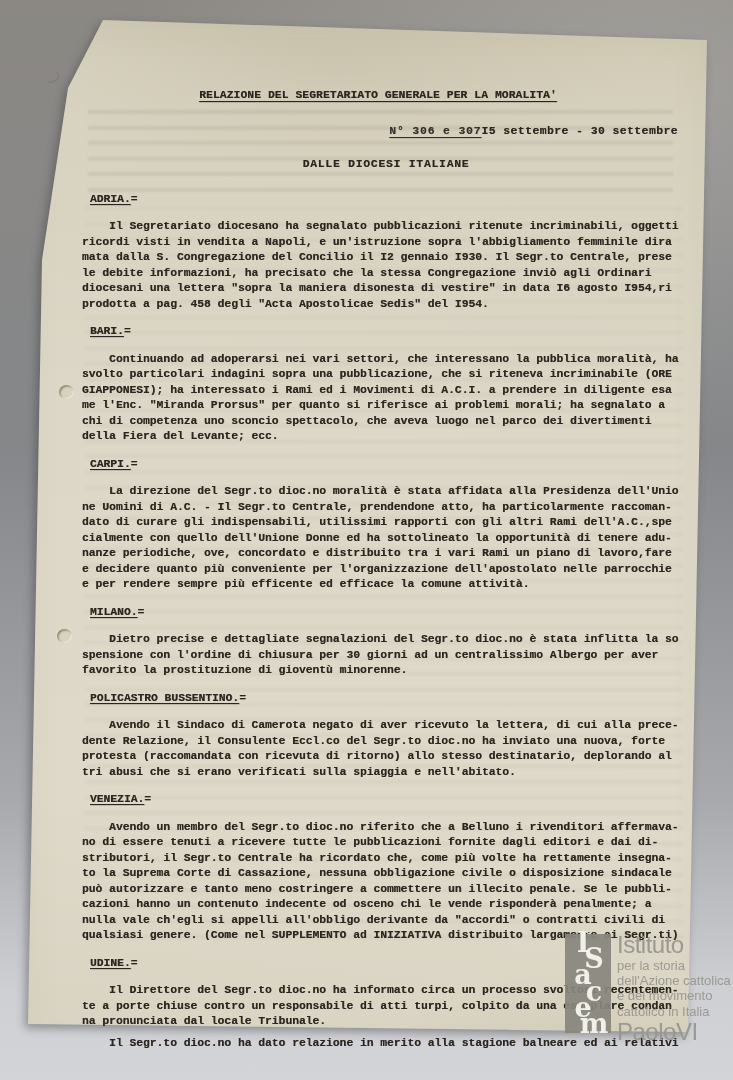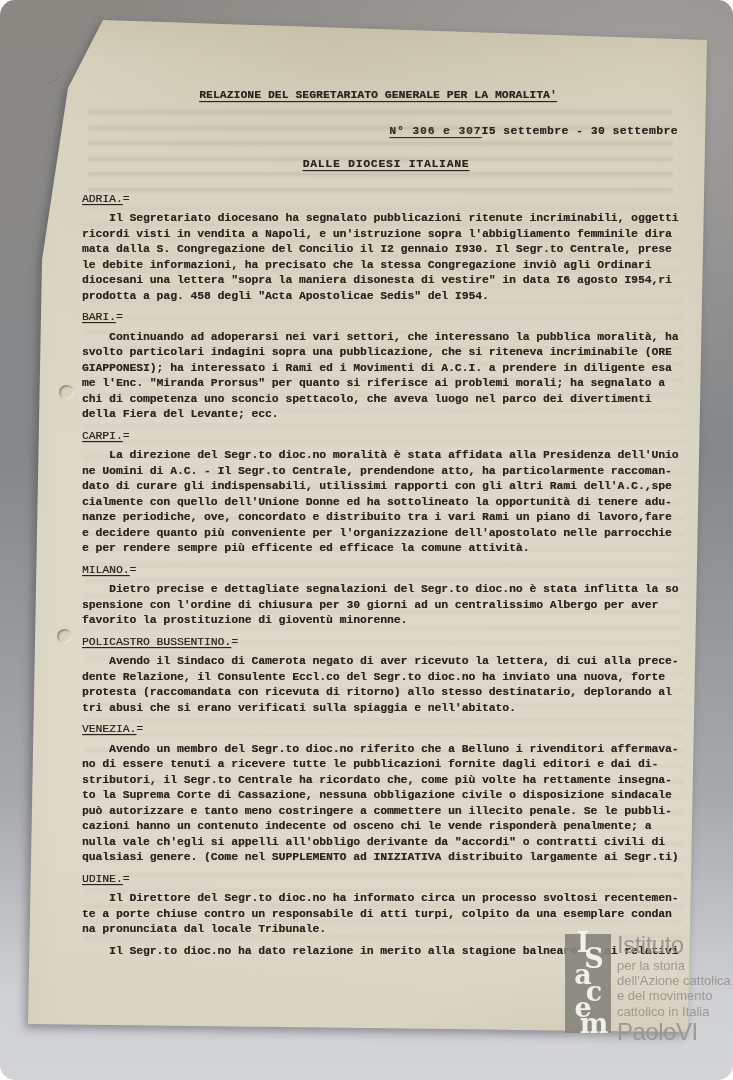--- a/index.html
+++ b/index.html
@@ -2,21 +2,20 @@
 <html><head>
 <meta charset="utf-8">
 <style>
   html,body { margin:0; padding:0; }
   .stage {
     position:relative; width:733px; height:1080px; overflow:hidden;
     background:
       radial-gradient(120% 55% at 88% 8%, rgba(215,212,210,0.30), transparent 60%),
       linear-gradient(180deg, #8b8883 0%, #85878a 42%, #a7a9ac 74%, #cfd0d4 92%, #d3d4d8 100%);
     font-family:"Liberation Mono","DejaVu Sans Mono",monospace;
-    border-radius:15px;
   }
   .paper-wrap { position:absolute; inset:0; filter:drop-shadow(-3px 4px 5px rgba(55,55,60,0.45)); }
   .paper {
     position:absolute; inset:0;
     clip-path:polygon(103px 20px, 707px 40px, 688px 1032px, 28px 1024px, 42px 260px, 68px 88px);
     background:
       radial-gradient(60% 16% at 45% 5%, rgba(140,125,95,0.12), transparent 70%),
       radial-gradient(40% 10% at 80% 97%, rgba(150,135,100,0.10), transparent 70%),
       linear-gradient(186deg, #cdc6b0 0%, #d7d2bf 12%, #dcd7c6 40%, #ded9c8 75%, #d8d3c1 100%);
   }
@@ -63,25 +62,25 @@
     text-decoration-thickness:1.2px; text-underline-offset:2.5px; opacity:0.92;
   }
   .period {
     letter-spacing:0.5px; 
     text-decoration-thickness:1.2px; text-underline-offset:2.5px;
   }
   .section-heading {
     text-align:center; margin-top:18px; letter-spacing:0.8px;
   }
   .section-heading span {
-    text-decoration:underline; text-decoration-thickness:1.2px; text-underline-offset:2.5px;margin-left:16px;
+    text-decoration-thickness:1.2px; text-underline-offset:2.5px;margin-left:16px;
   }
   .entries { margin-top:19px; }
   .entry + .entry { margin-top:6px; }
-  .entry h3 { margin:4px; font-size:11.3px; line-height:15.5px; font-weight:normal; }
+  .entry h3 { margin:12px; font-size:11.3px; line-height:15.5px; font-weight:bold; }
   .entry h3 .city {
     text-decoration:underline; text-decoration-thickness:1.2px; text-underline-offset:2px;
   }
   .entry .body { margin:4px; white-space:pre; }
   
   .watermark { position:absolute; left:563px; top:930px; width:172px; height:122px; z-index:5; }
   .wm-bar {
     position:absolute; left:2px; top:4px; width:46px; height:99px;
     background:rgba(136,134,125,0.92);
     display:flex; flex-direction:column; align-items:center; justify-content:center;

